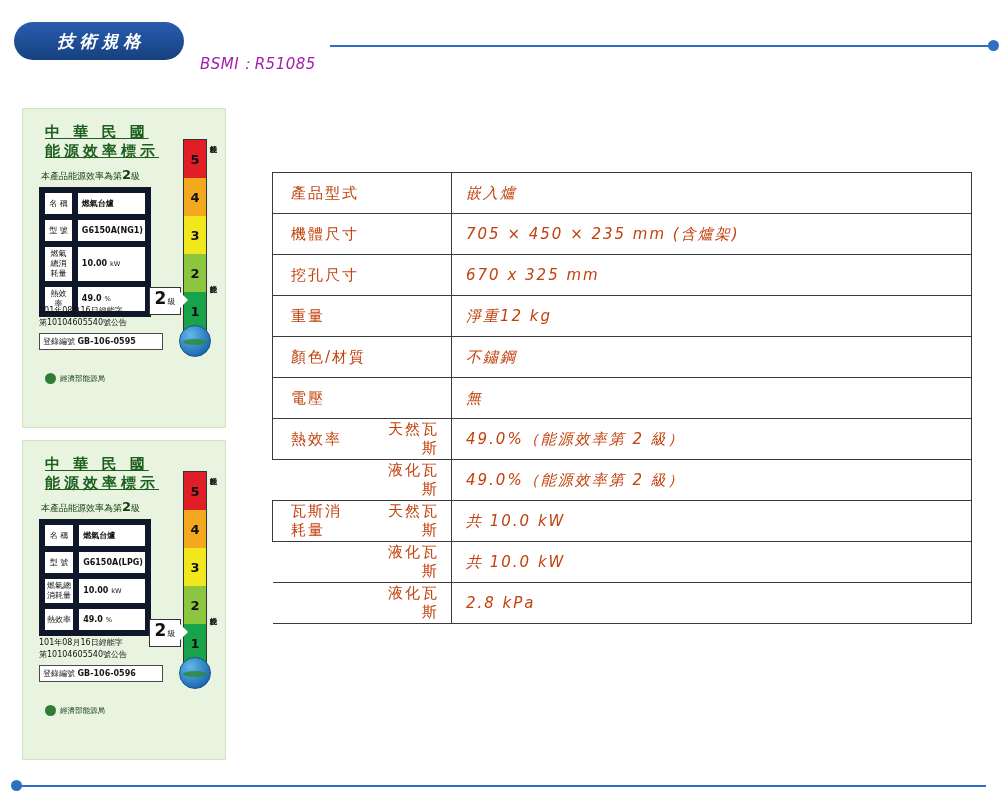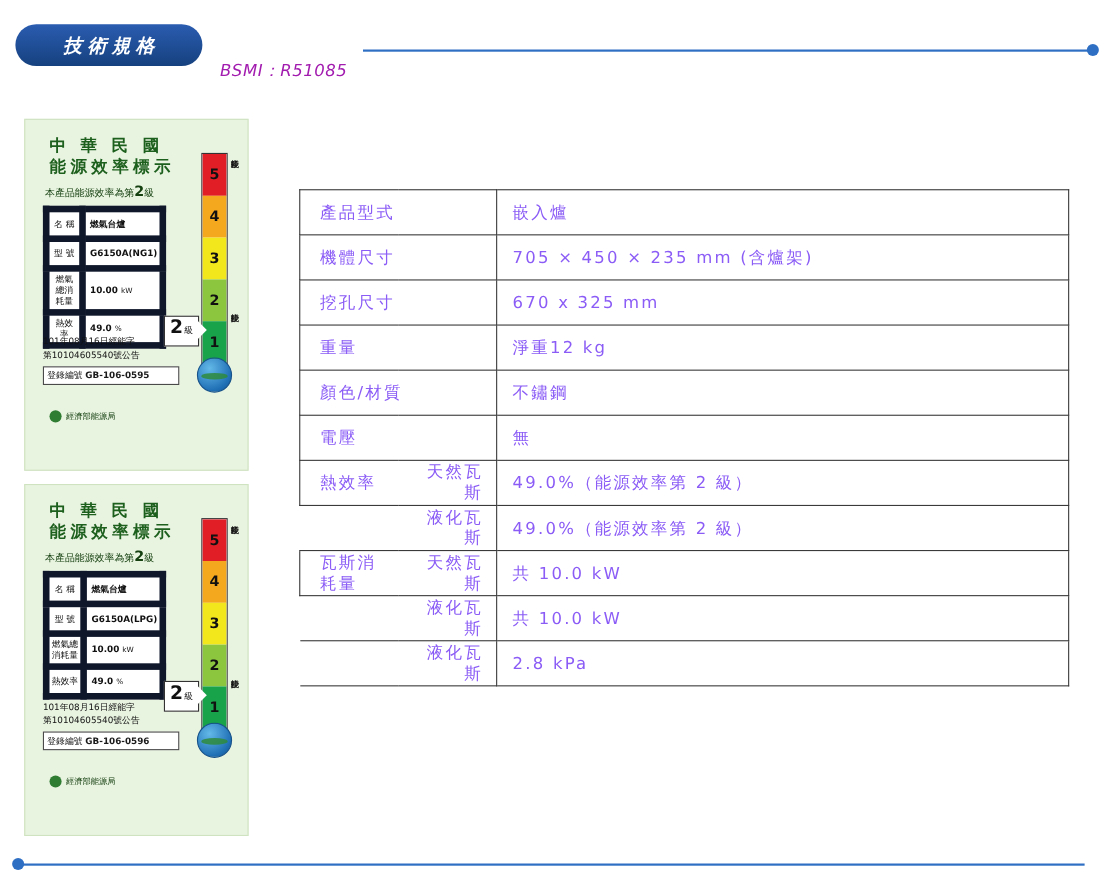--- a/index.html
+++ b/index.html
@@ -102,20 +102,21 @@
 
   .el-title {
     text-align: left;
     padding-left: 22px;
     padding-top: 14px;
     font-size: 15px;
     font-weight: bold;
     color: #1d5f1d;
     letter-spacing: 4px;
     line-height: 19px;
+    text-decoration: underline;
   }
   .el-sub {
     padding-left: 18px;
     padding-top: 6px;
     font-size: 9px;
     color: #14400f;
     letter-spacing: 0;
   }
   .el-sub .big {
     font-size: 13px;
@@ -287,21 +288,21 @@
     left: 272px;
     top: 172px;
     width: 700px;
     border-collapse: collapse;
     table-layout: fixed;
   }
   .spec-table td {
     border: 1px solid #3a3a3a;
     height: 40px;
     font-size: 15px;
-    color: #8b5cf6;
+    color: #c2410c;
     letter-spacing: 2px;
     padding: 0 10px;
     vertical-align: middle;
     background: #ffffff;
   }
   .spec-table td.label {
     width: 150px;
     padding-left: 18px;
   }
   .spec-table td.fuel {
@@ -314,20 +315,21 @@
     width: 150px;
     padding-left: 18px;
     border-right: none;
   }
   .spec-table td.blank {
     border-right: none;
     border-left: none;
   }
   .spec-table td.value {
     padding-left: 14px;
+    font-style: italic;
   }
 </style>
 </head>
 <body>
 
 <div class="header-row">
   <div class="spec-pill">技術規格</div>
   <div class="rule-top"></div>
   <div class="rule-top-dot"></div>
   <div class="bsmi-line">BSMI：R51085</div>

